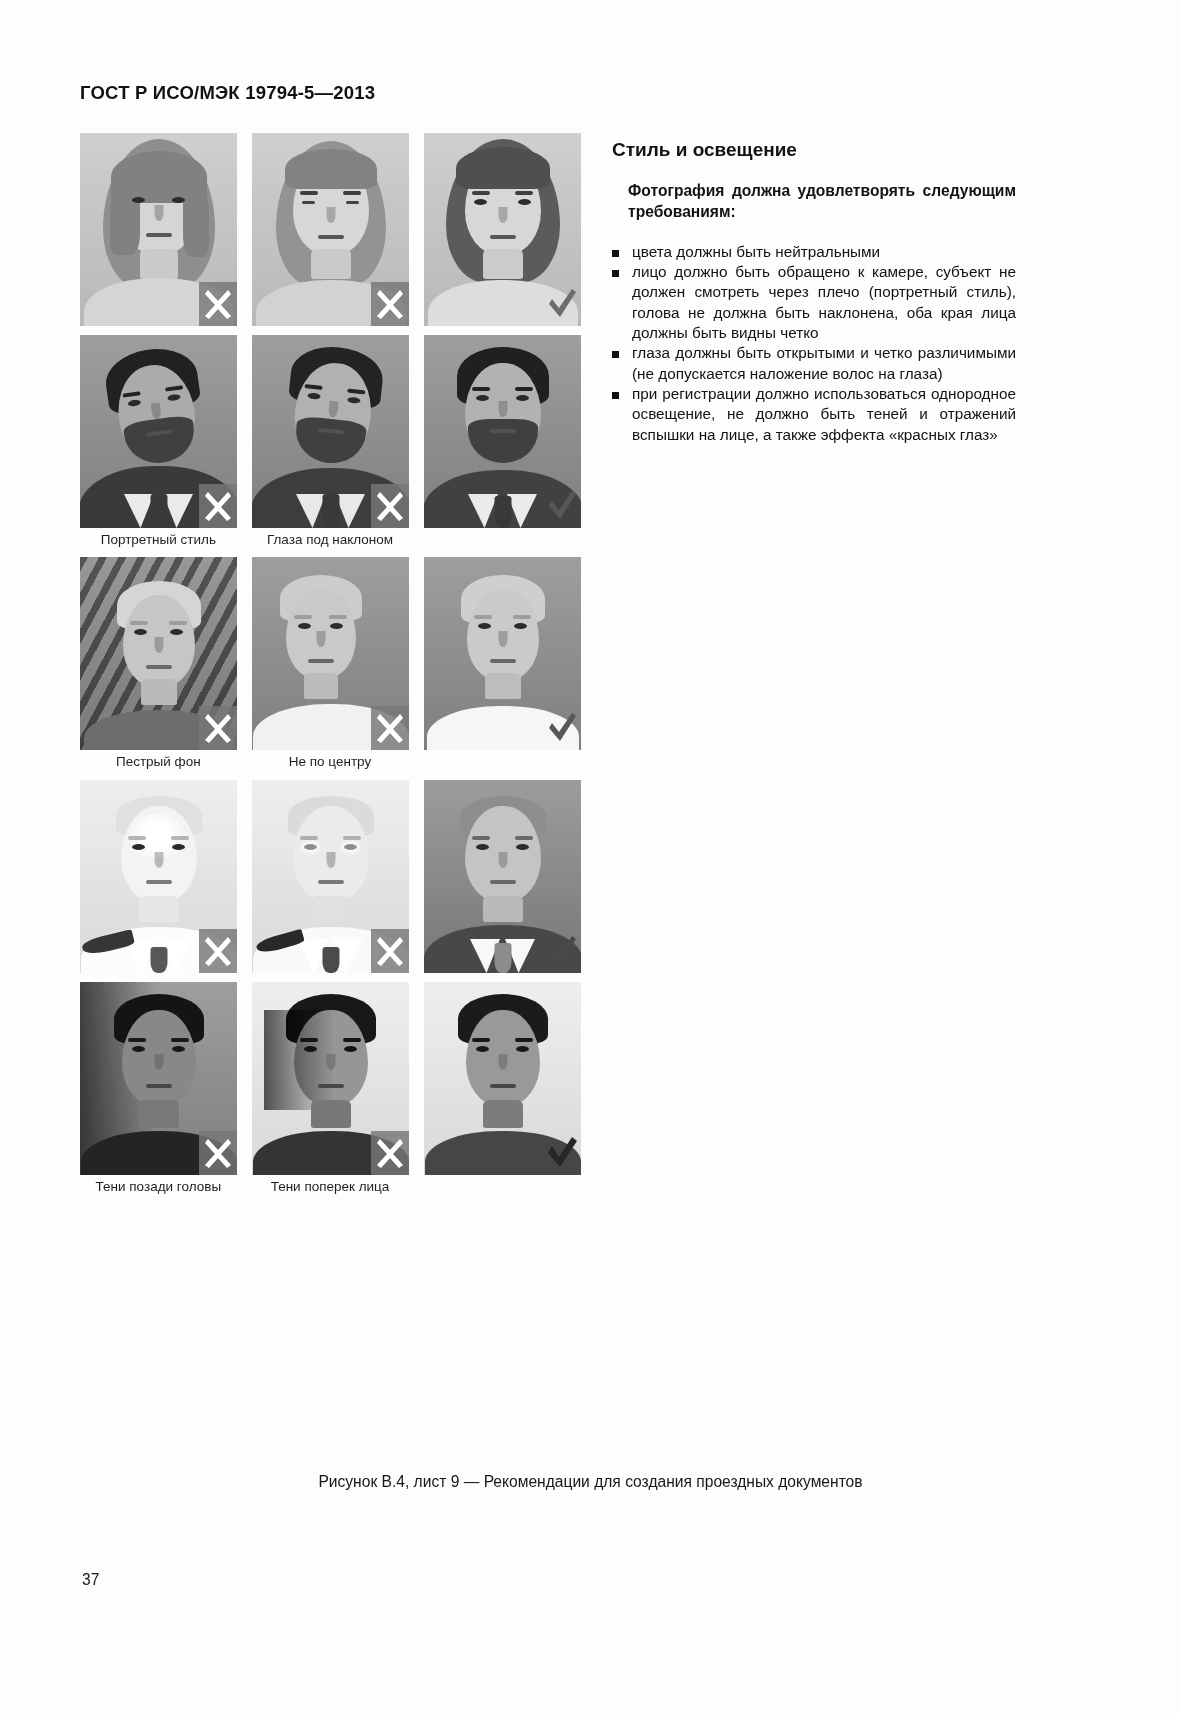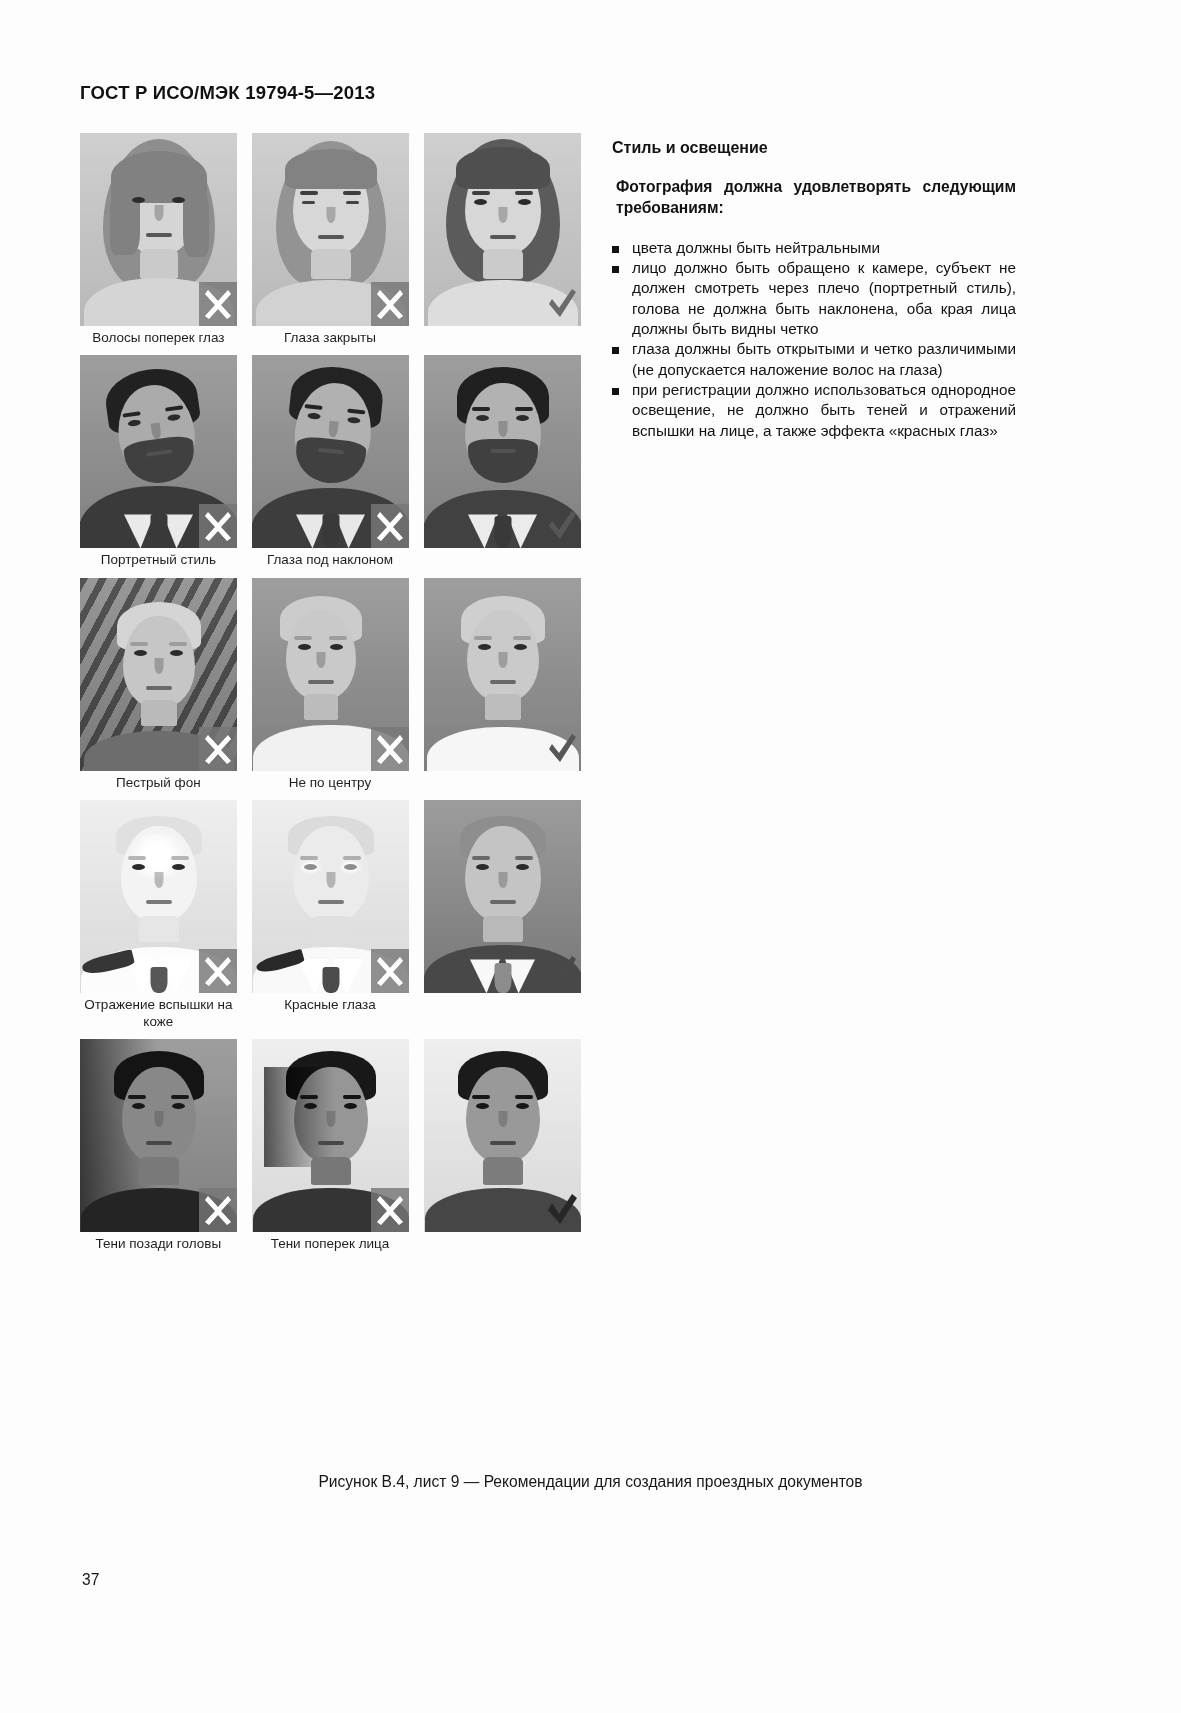--- a/index.html
+++ b/index.html
@@ -206,25 +206,25 @@
     position: absolute;
     left: 612px;
     top: 4px;
     width: 404px;
     font-size: 15.3px;
     line-height: 1.33;
     color: #121212;
   }
   .text-col h3 {
     margin: 0 0 19px 0;
-    font-size: 16px;
+    font-size: 19px;
     font-weight: bold;
   }
   .text-col .lead {
-    margin: 0 0 19px 4px;
+    margin: 0 0 19px 16px;
     font-size: 15.6px;
     font-weight: bold;
     text-align: justify;
     text-align-last: left;
     hyphens: manual;
   }
   .bullets { margin: 0; padding: 0; list-style: none; }
   .bullets li {
     position: relative;
     padding-left: 20px;
@@ -331,25 +331,20 @@
               <div class="neck" style="top:116px;width:40px;height:30px;background:#d0c4b8;"></div>
               <div class="shoulders" style="width:150px;height:46px;background:#d6d6d6;"></div>
               <div class="mark accept">
                 <svg width="30" height="32" viewBox="0 0 30 32" aria-hidden="true">
                   <path d="M2 16 L5 11 L12 20 L25 1 L29 4 L13 29 Z" fill="#6d6d6d"></path>
                 </svg>
               </div>
             </div>
           </div>
 
-        </div>
-        <div class="photo-captions">
-          <div class="caption-cell">Волосы поперек глаз</div>
-          <div class="caption-cell">Глаза закрыты</div>
-          <div class="caption-cell"></div>
         </div>
       </div>
 
       <div class="photo-row">
         <div class="photo-strip">
 
           <div class="photo-cell">
             <div class="photo bg-mid" style="transform:none;">
               <div style="position:absolute;inset:0;transform:rotate(-8deg);">
                 <div class="hair" style="top:14px;width:92px;height:60px;background:#2c2722;border-radius:55% 55% 20% 20%;"></div>
@@ -571,25 +566,20 @@
               <div class="collar-r" style="right:46px;bottom:0;background:#efefef;"></div>
               <div class="tie" style="bottom:0;height:30px;background:#8b8b8b;"></div>
               <div class="mark accept">
                 <svg width="30" height="32" viewBox="0 0 30 32" aria-hidden="true">
                   <path d="M2 16 L5 11 L12 20 L25 1 L29 4 L13 29 Z" fill="#4d4d4d"></path>
                 </svg>
               </div>
             </div>
           </div>
 
-        </div>
-        <div class="photo-captions">
-          <div class="caption-cell">Отражение вспышки на коже</div>
-          <div class="caption-cell">Красные глаза</div>
-          <div class="caption-cell"></div>
         </div>
       </div>
 
       <div class="photo-row">
         <div class="photo-strip">
 
           <div class="photo-cell">
             <div class="photo bg-mid">
               <div class="shadow-side" style="left:0;top:0;width:78px;height:193px;"></div>
               <div class="hair" style="top:12px;width:90px;height:50px;background:#1f1c19;border-radius:55% 55% 20% 20%;"></div>

